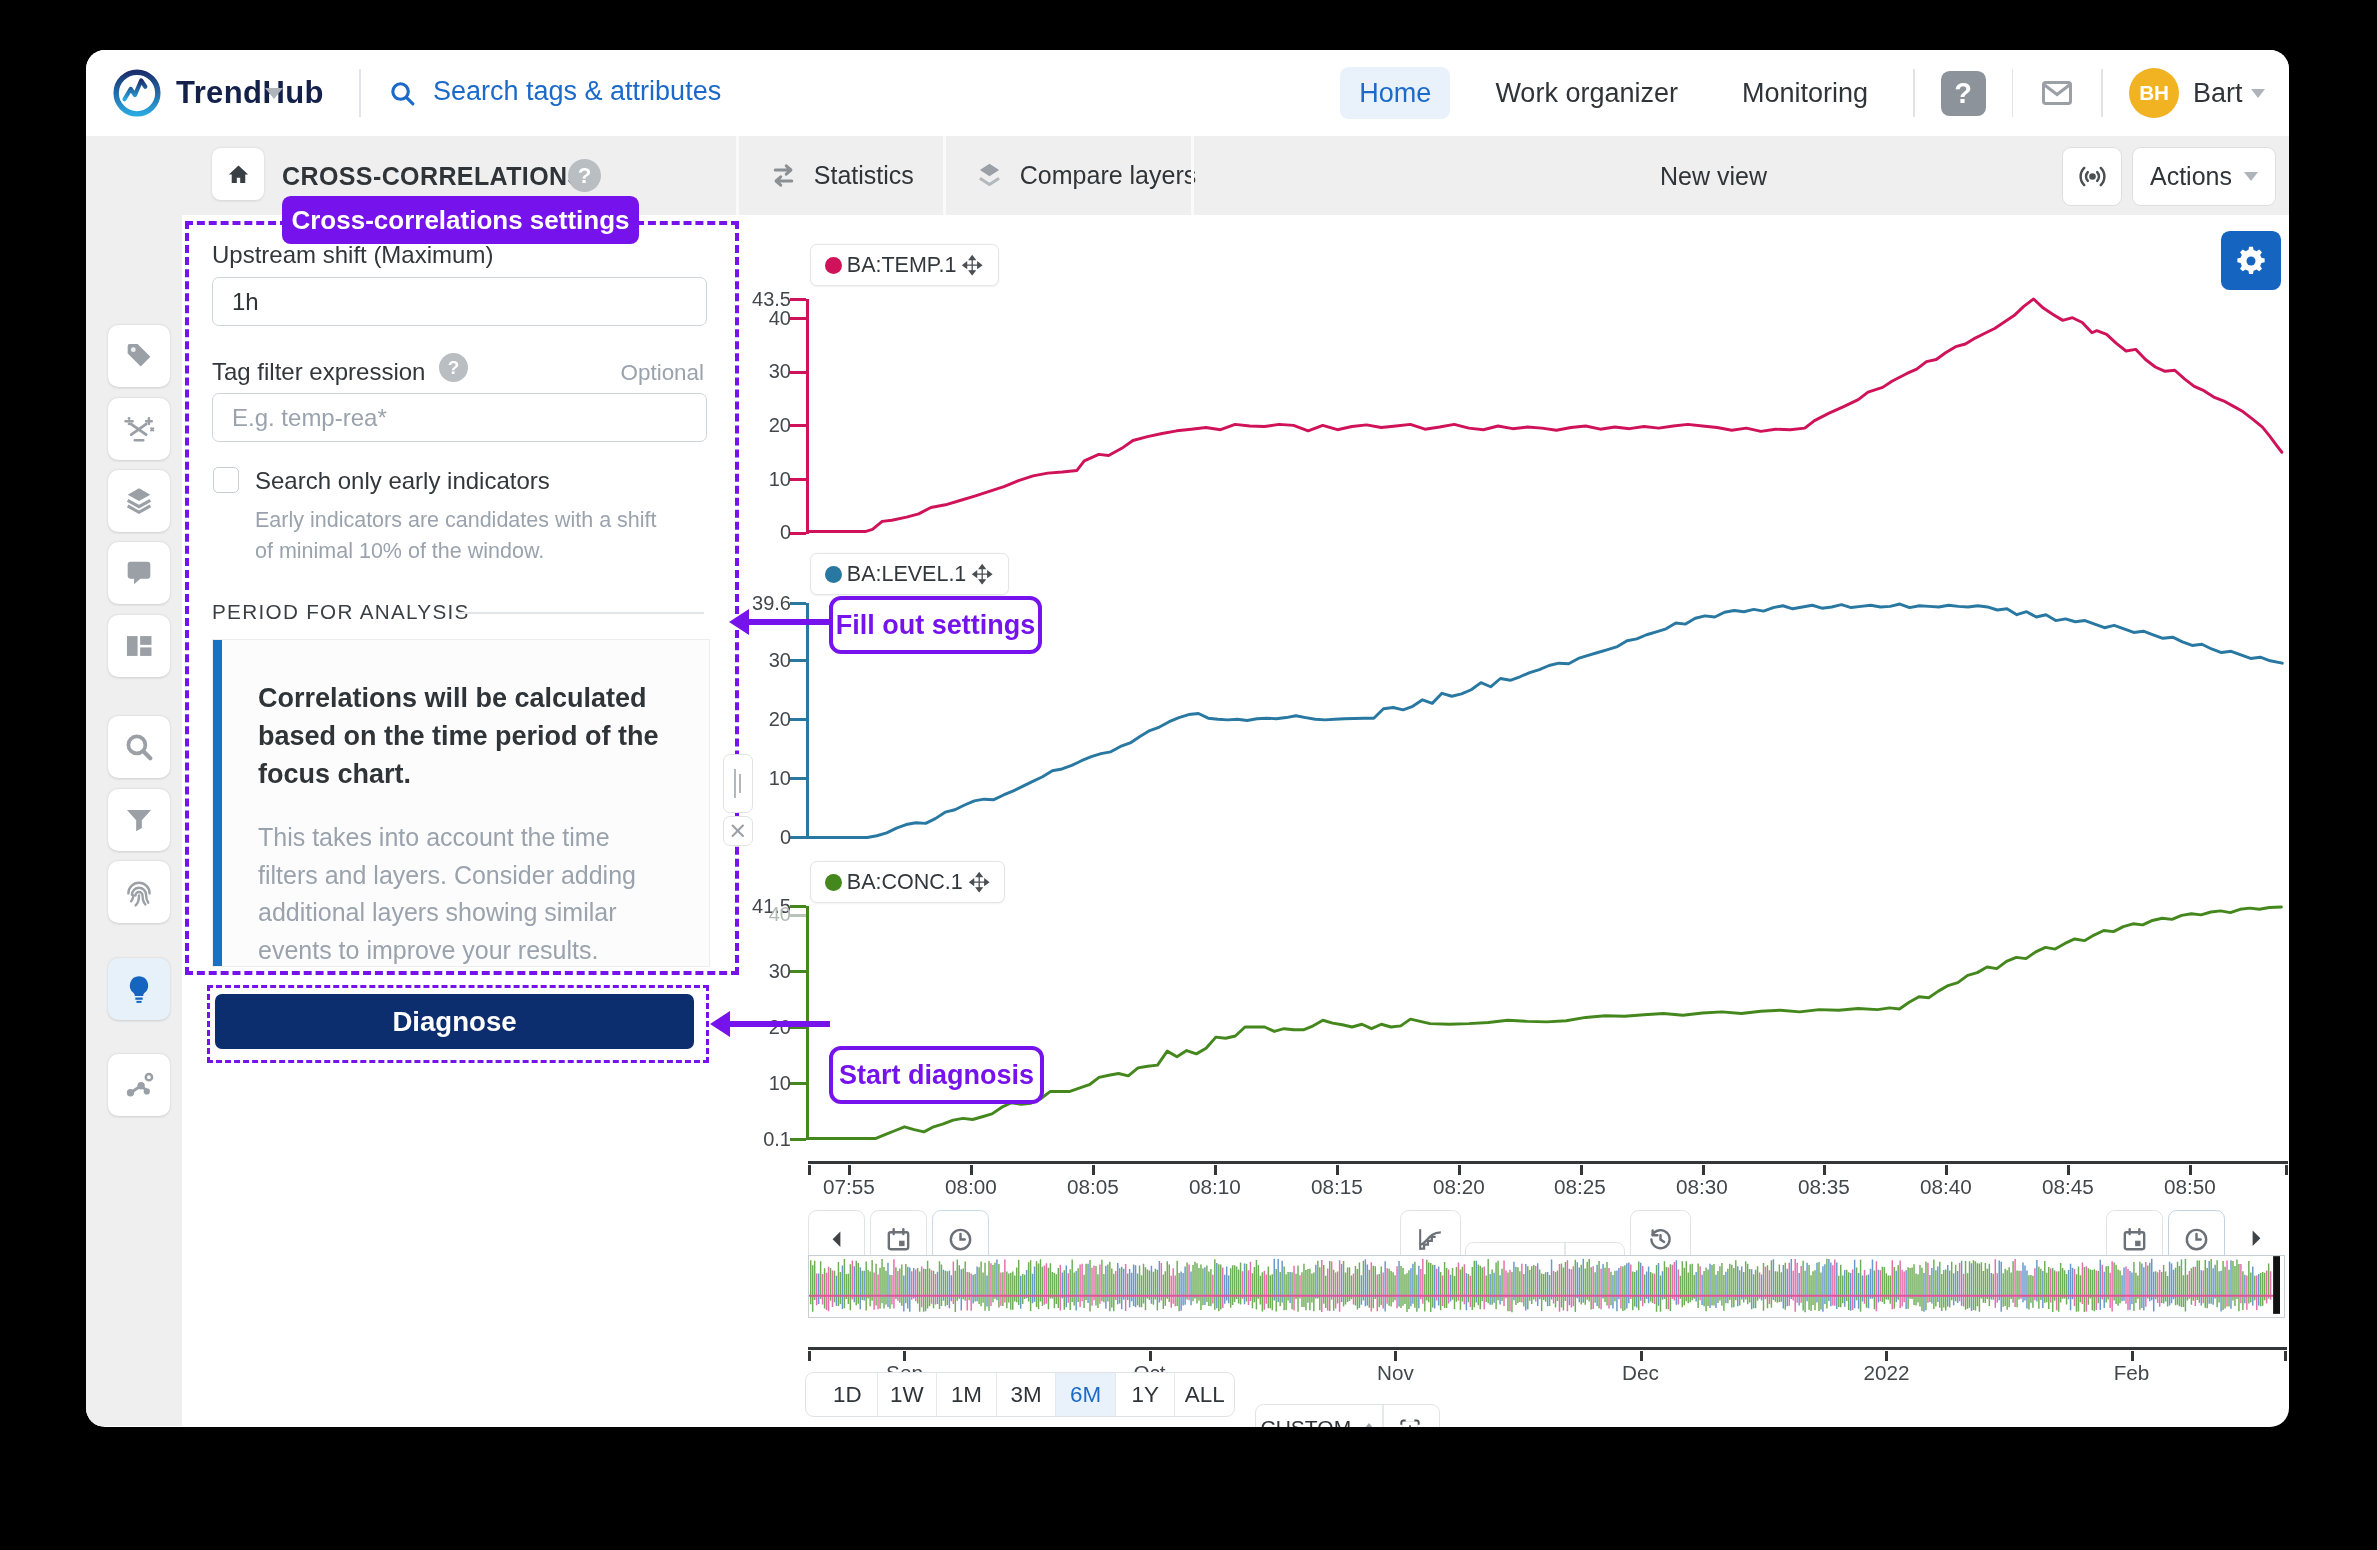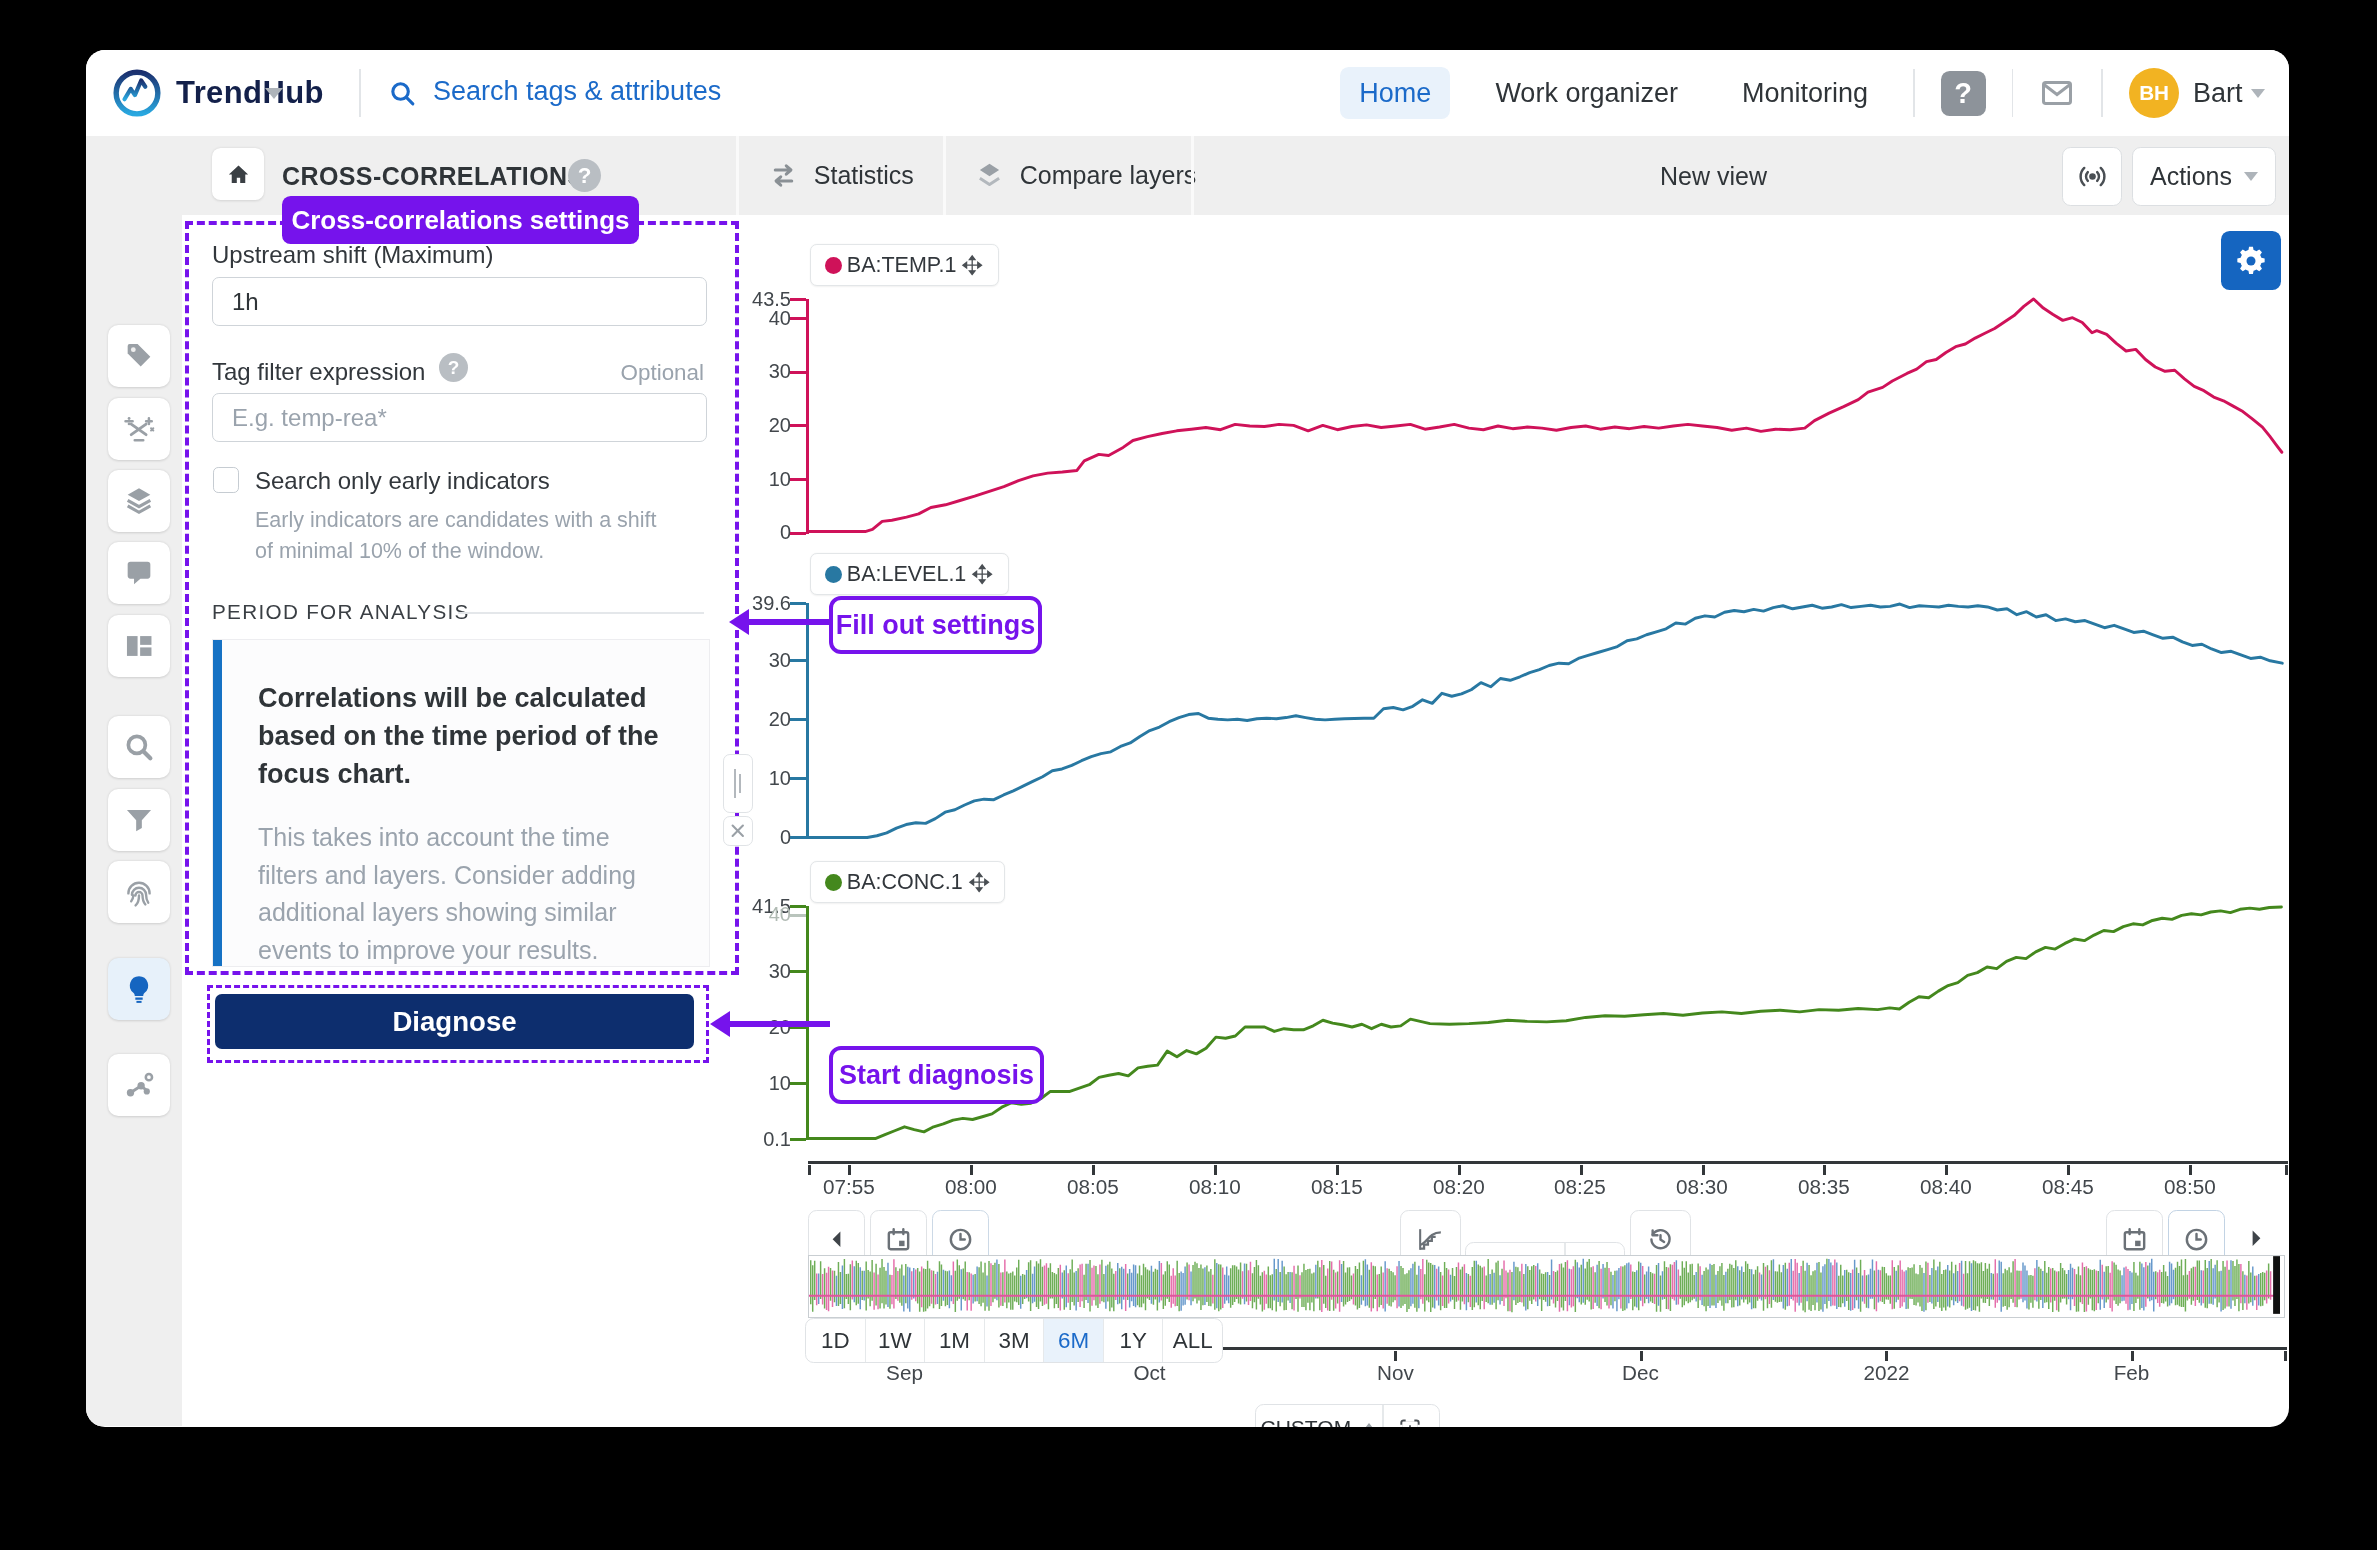--- a/index.html
+++ b/index.html
@@ -485,21 +485,21 @@
       <div class="xtick" style="left:1308px;top:1301px;"></div>
       <div class="mlab" style="left:1262px;top:1311px;">Nov</div>
       <div class="xtick" style="left:1554px;top:1301px;"></div>
       <div class="mlab" style="left:1507px;top:1311px;">Dec</div>
       <div class="xtick" style="left:1799px;top:1301px;"></div>
       <div class="mlab" style="left:1753px;top:1311px;">2022</div>
       <div class="xtick" style="left:2045px;top:1301px;"></div>
       <div class="mlab" style="left:1998px;top:1311px;">Feb</div>
     </div>
 
-  <div class="abs" id="range-group" style="left:719px;top:1268px;width:416px;height:43px;">
+  <div class="abs" id="range-group" style="left:719px;top:1322px;width:416px;height:43px;padding-left:12px;">
       <div class="range-cell">1D</div>
       <div class="range-cell">1W</div>
       <div class="range-cell">1M</div>
       <div class="range-cell">3M</div>
       <div class="range-cell active">6M</div>
       <div class="range-cell">1Y</div>
       <div class="range-cell">ALL</div>
     </div>
   <div class="abs ctl-group" style="left:1169px;top:1322px;width:183px;height:45px;">
     <div class="ctl-cell" style="width:126px;gap:10.3px;font-size:21px;">

